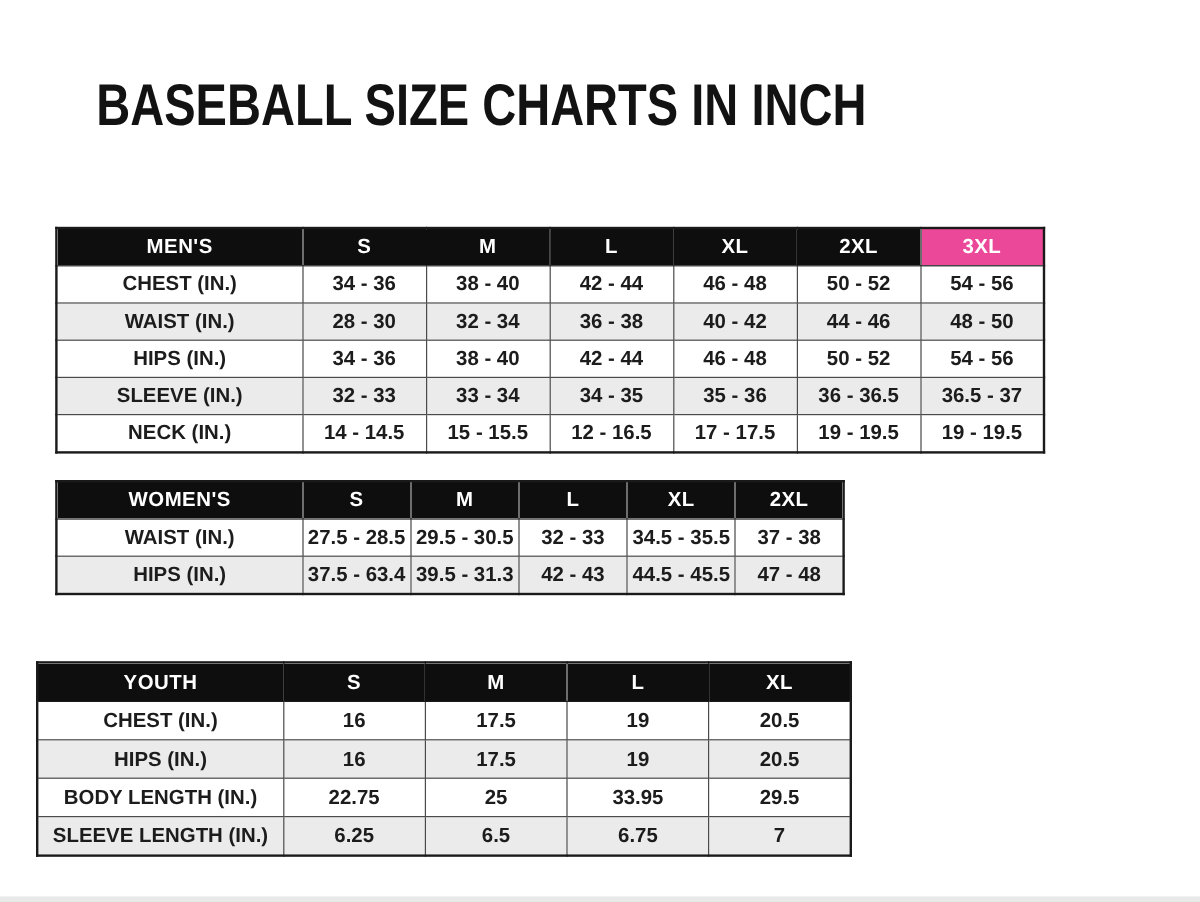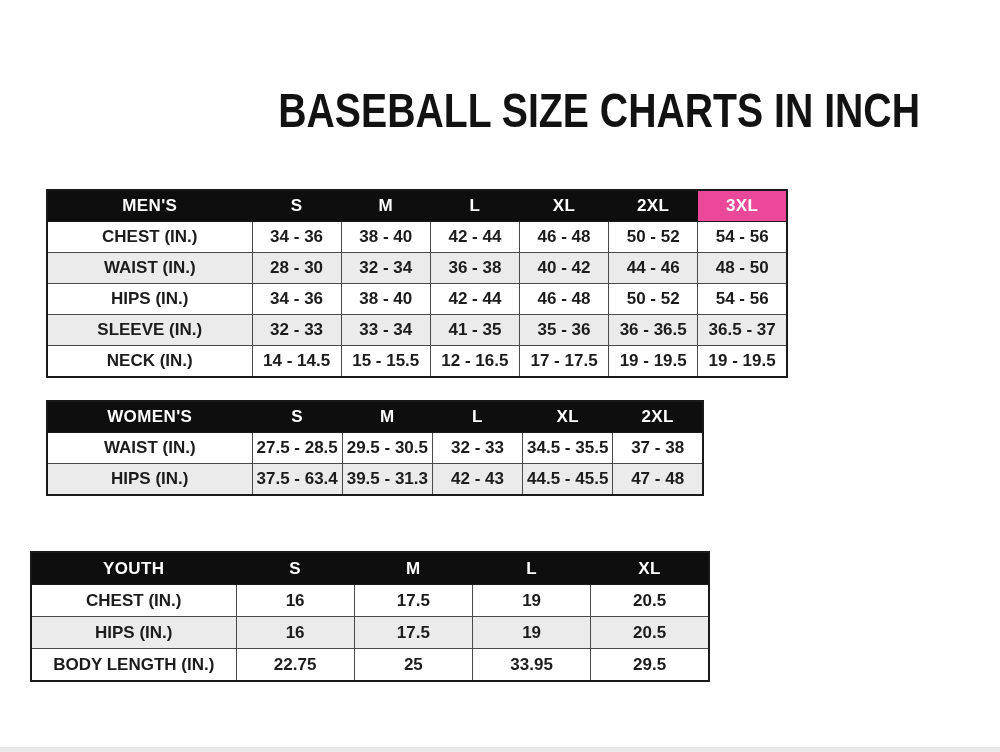--- a/index.html
+++ b/index.html
@@ -6,24 +6,24 @@
   .canvas {
     position: relative;
     width: 1000px;
     height: 752px;
     background: #ffffff;
     font-family: "Liberation Sans", sans-serif;
     overflow: hidden;
   }
   .title-wrap {
     position: absolute;
-    top: 82px;
+    top: 60px;
     left: 0;
     width: 100%;
-    text-align: right;
+    text-align: left;
   }
   .title {
     display: inline-block;
     font-size: 49px;
     font-weight: 800;
     color: #121212;
     letter-spacing: 0px;
     white-space: nowrap;
     transform: scaleX(0.80);
     transform-origin: 50% 50%;
@@ -52,21 +52,21 @@
     background: #0e0e0e;
     color: #ffffff;
     font-size: 17px;
     letter-spacing: 0.4px;
     border-color: #0e0e0e;
     border-bottom-color: #1a1a1a;
   }
   table.size-table tbody tr:nth-child(even) td { background: #ebebeb; }
   table.size-table tbody tr:nth-child(odd)  td { background: #ffffff; }
 
-  #table-mens   { left: 46px; top: 189px; width: 742px; }
+  #table-mens   { left: 46px; top: 189px; width: 825px; }
   #table-womens { left: 46px; top: 400px; width: 658px; }
   #table-youth  { left: 30px; top: 551px; width: 680px; }
   #table-youth th, #table-youth td { height: 31px; }
 
   .bottom-strip {
     position: absolute;
     left: 0; bottom: 0;
     width: 100%; height: 5px;
     background: #e9e9e9;
   }
@@ -126,21 +126,21 @@
           <td>38 - 40</td>
           <td>42 - 44</td>
           <td>46 - 48</td>
           <td>50 - 52</td>
           <td>54 - 56</td>
         </tr>
         <tr>
           <td>SLEEVE (IN.)</td>
           <td>32 - 33</td>
           <td>33 - 34</td>
-          <td>41 - 35</td>
+          <td>34 - 35</td>
           <td>35 - 36</td>
           <td>36 - 36.5</td>
           <td>36.5 - 37</td>
         </tr>
         <tr>
           <td>NECK (IN.)</td>
           <td>14 - 14.5</td>
           <td>15 - 15.5</td>
           <td>12 - 16.5</td>
           <td>17 - 17.5</td>
@@ -219,18 +219,25 @@
           <td>19</td>
           <td>20.5</td>
         </tr>
         <tr>
           <td>BODY LENGTH (IN.)</td>
           <td>22.75</td>
           <td>25</td>
           <td>33.95</td>
           <td>29.5</td>
         </tr>
+        <tr>
+          <td>SLEEVE LENGTH (IN.)</td>
+          <td>6.25</td>
+          <td>6.5</td>
+          <td>6.75</td>
+          <td>7</td>
+        </tr>
       </tbody>
     </table>
 
   <div class="bottom-strip"></div>
 
 </div>
 
 </body></html>

